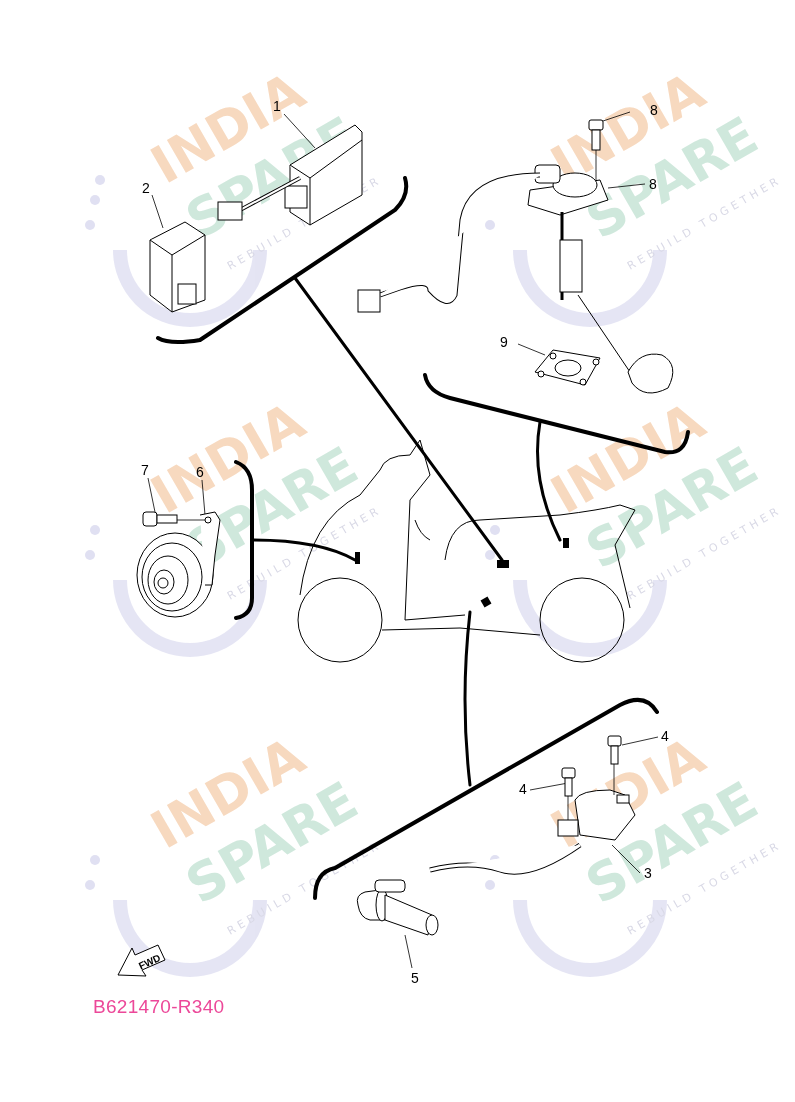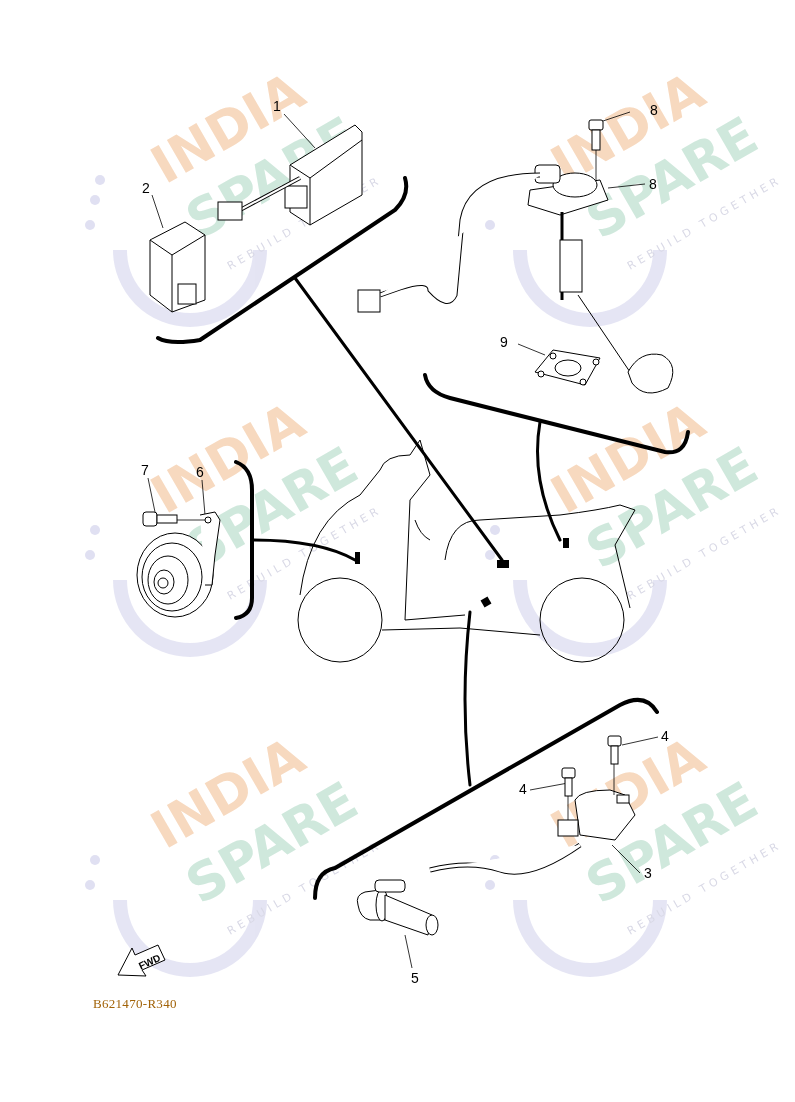--- a/index.html
+++ b/index.html
@@ -1,19 +1,19 @@
 <!DOCTYPE html>
 <html><head>
 <meta charset="utf-8">
 <style>
   html,body{margin:0;padding:0;background:#ffffff;}
   body{width:795px;height:1102px;position:relative;overflow:hidden;font-family:"Liberation Sans",sans-serif;}
   #diagram{position:absolute;left:0;top:0;width:795px;height:1102px;}
   .callout{position:absolute;font-size:14px;color:#000;line-height:1;}
-  .code{position:absolute;left:93px;top:996px;font-size:13px;color:#a16207;letter-spacing:0.3px;font-family:Liberation Serif, serif;}
+  .code{position:absolute;left:93px;top:996px;font-size:19px;color:#ec4899;letter-spacing:0.3px;}
 </style>
 </head>
 <body>
 
 <svg id="diagram" viewBox="0 0 795 1102" xmlns="http://www.w3.org/2000/svg">
 
   <g fill="none" stroke="#e0e0f2" stroke-width="14" opacity="0.85">
     <path d="M120 250 A70 70 0 0 0 260 250"></path>
     <path d="M520 250 A70 70 0 0 0 660 250"></path>
     <path d="M120 580 A70 70 0 0 0 260 580"></path>

